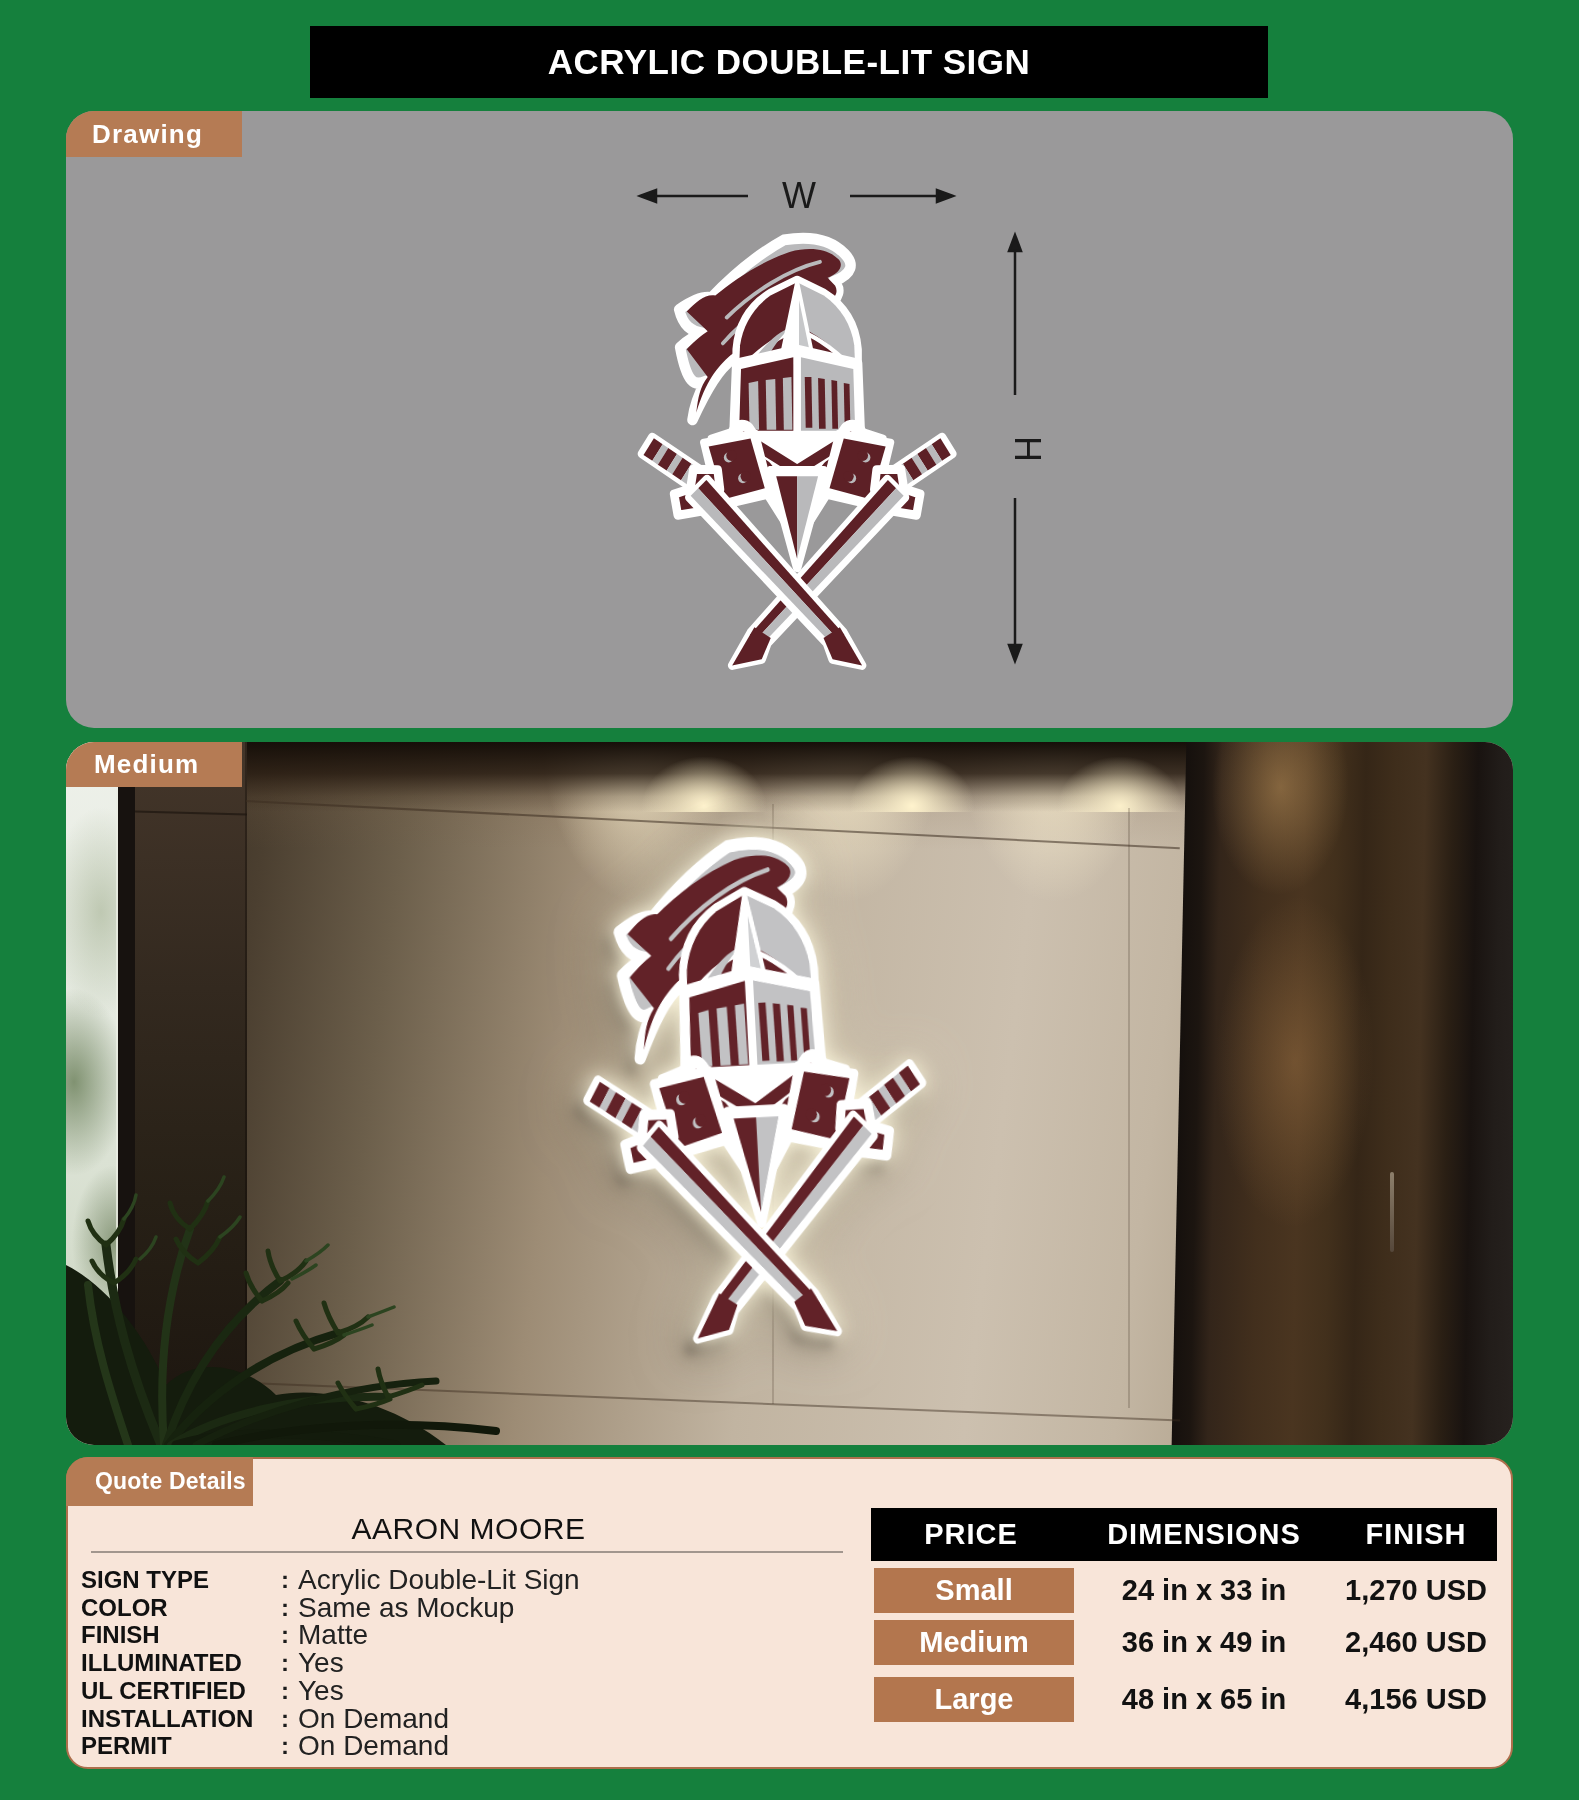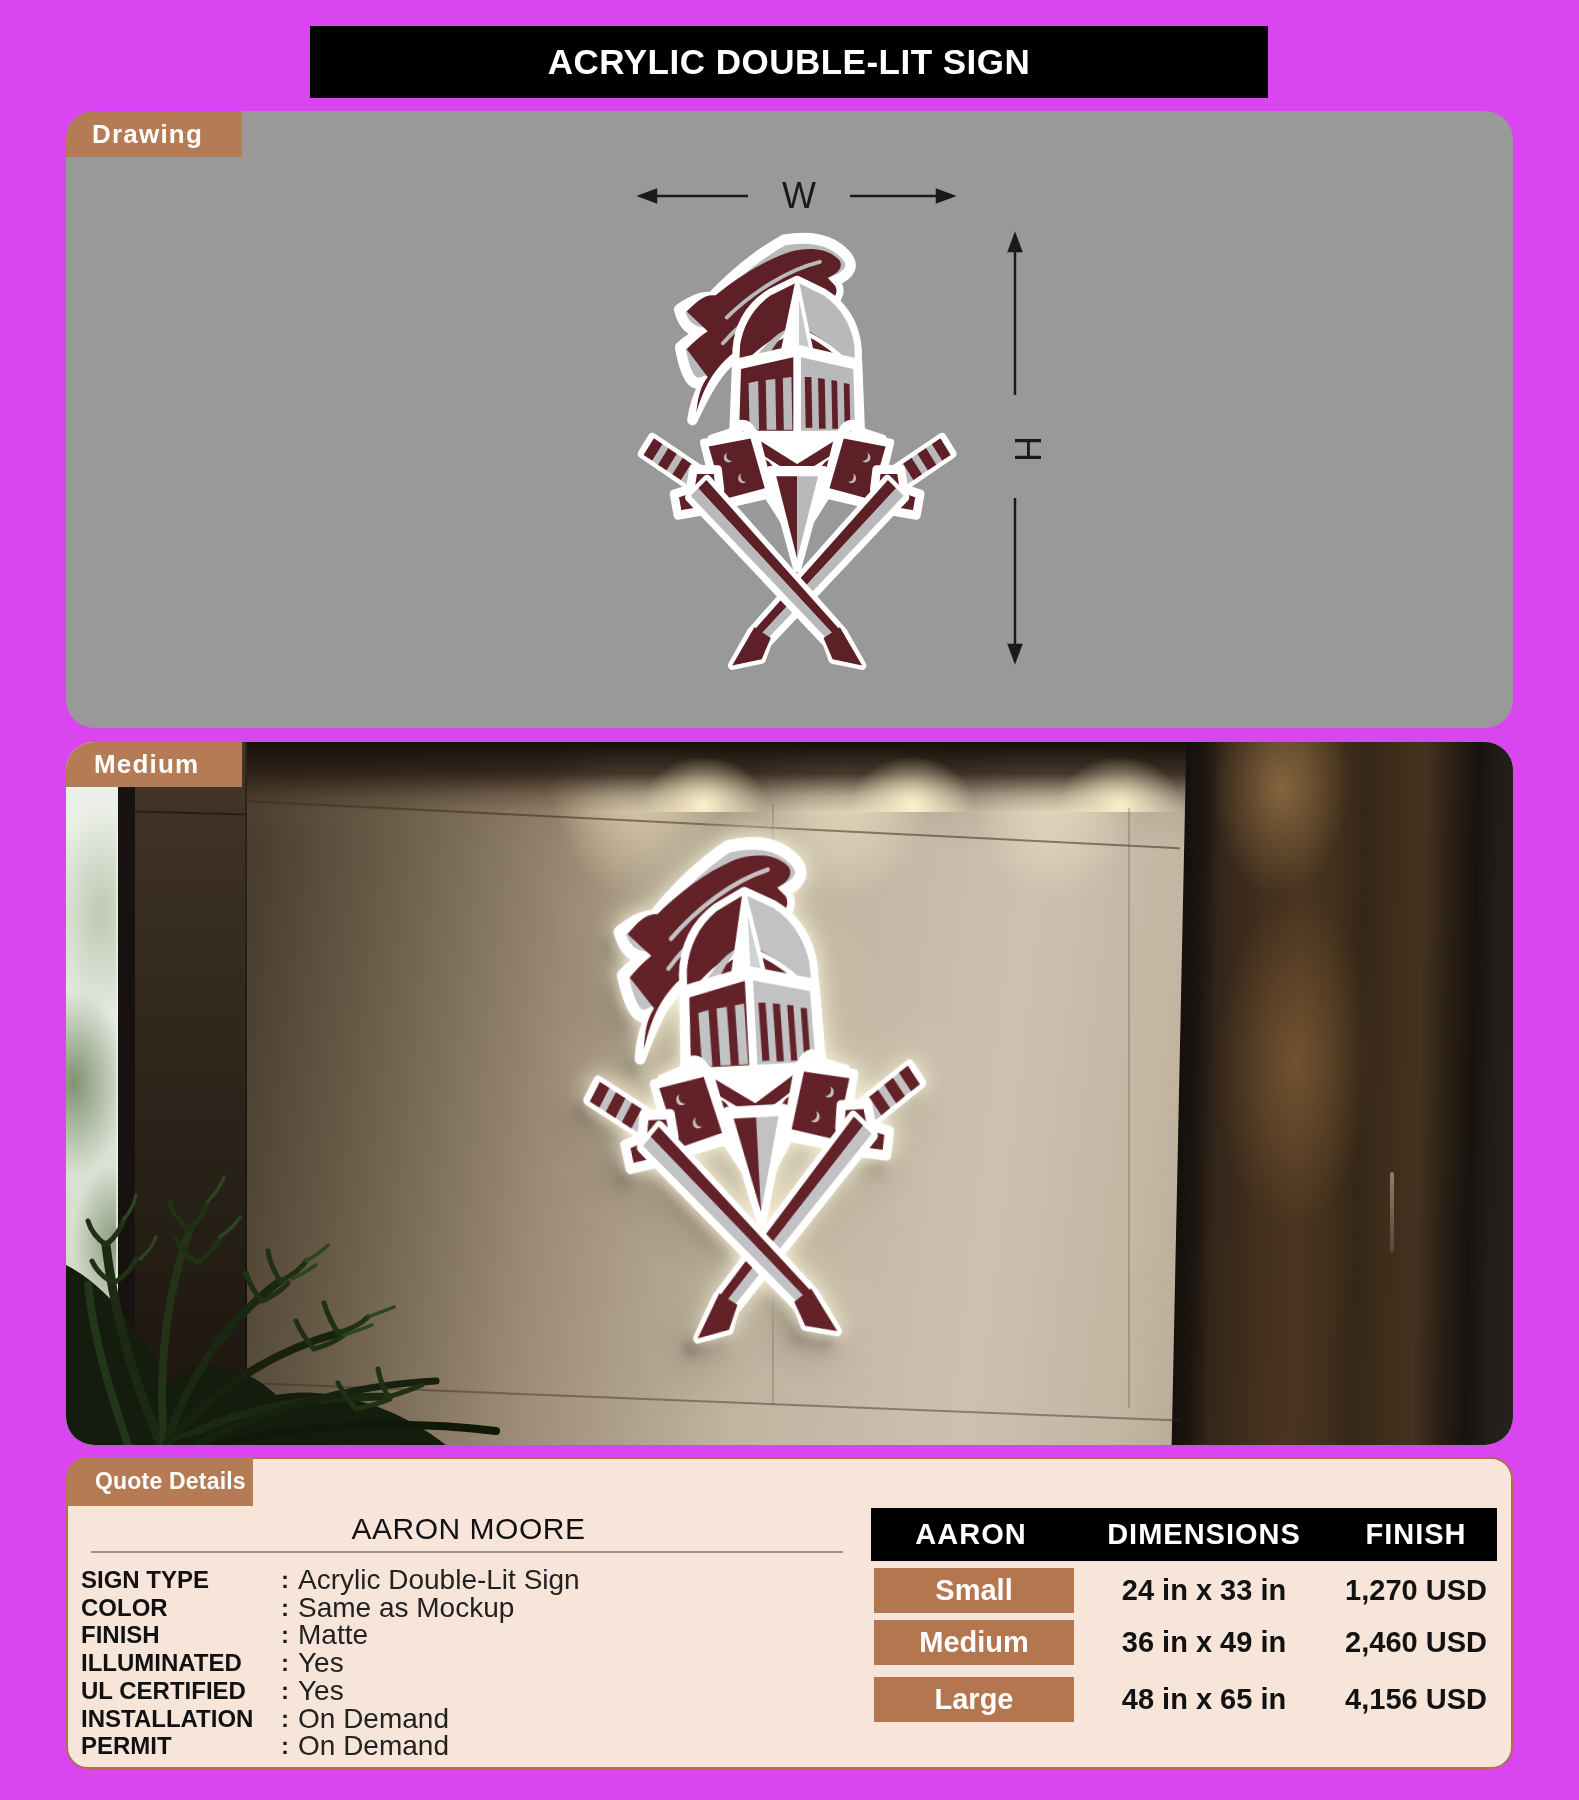--- a/index.html
+++ b/index.html
@@ -1,16 +1,16 @@
 <!DOCTYPE html>
 <html><head>
 <meta charset="utf-8">
 <style>
   html,body{margin:0;padding:0;}
-  .page{position:relative;width:1579px;height:1800px;background:#d946ef;overflow:hidden;
+  .page{position:relative;width:1579px;height:1800px;background:#15803d;overflow:hidden;
         font-family:"Liberation Sans", sans-serif;}
   .abs{position:absolute;}
   .tab{position:absolute;background:#b57b54;color:#fff;font-weight:bold;
        display:flex;align-items:center;box-sizing:border-box;}
   .qr{display:flex;}
   .qr .k{font-weight:bold;width:200px;flex:none;color:#111;}
   .qr .c{font-weight:bold;width:17px;flex:none;}
   .qr .v{color:#222;font-size:28px;}
   .thd{color:#fff;font-weight:bold;font-size:29px;display:flex;align-items:center;
        justify-content:center;letter-spacing:1px;}
@@ -191,21 +191,21 @@
       </div>
   <div class="qr">
         <span class="k">PERMIT</span>
         <span class="c">:</span>
         <span class="v">On Demand</span>
       </div>
 </div>
 
 <div class="abs" style="left:871px;top:1508px;width:626px;height:53px;background:#000;"></div>
 
-<div class="abs thd" style="left:871px;top:1508px;width:200px;height:53px;">AARON</div>
+<div class="abs thd" style="left:871px;top:1508px;width:200px;height:53px;">PRICE</div>
 
 <div class="abs thd" style="left:1104px;top:1508px;width:200px;height:53px;">DIMENSIONS</div>
 
 <div class="abs thd" style="left:1316px;top:1508px;width:200px;height:53px;">FINISH</div>
 
 <div class="abs tbtn" style="left:874px;top:1568px;">Small</div>
 
 <div class="abs tbtn" style="left:874px;top:1620px;">Medium</div>
 
 <div class="abs tbtn" style="left:874px;top:1677px;">Large</div>

